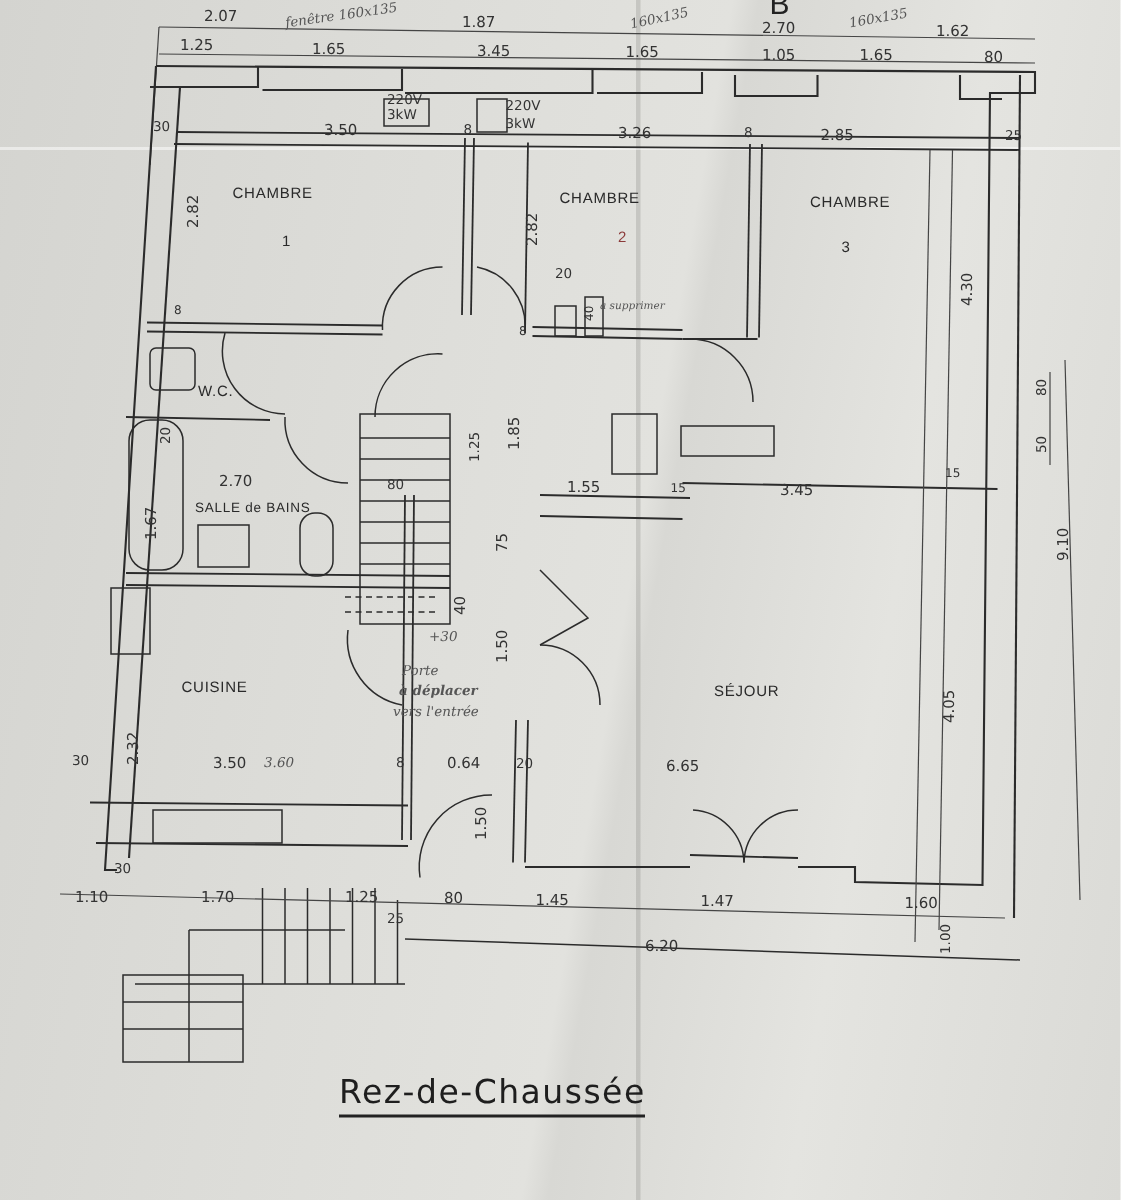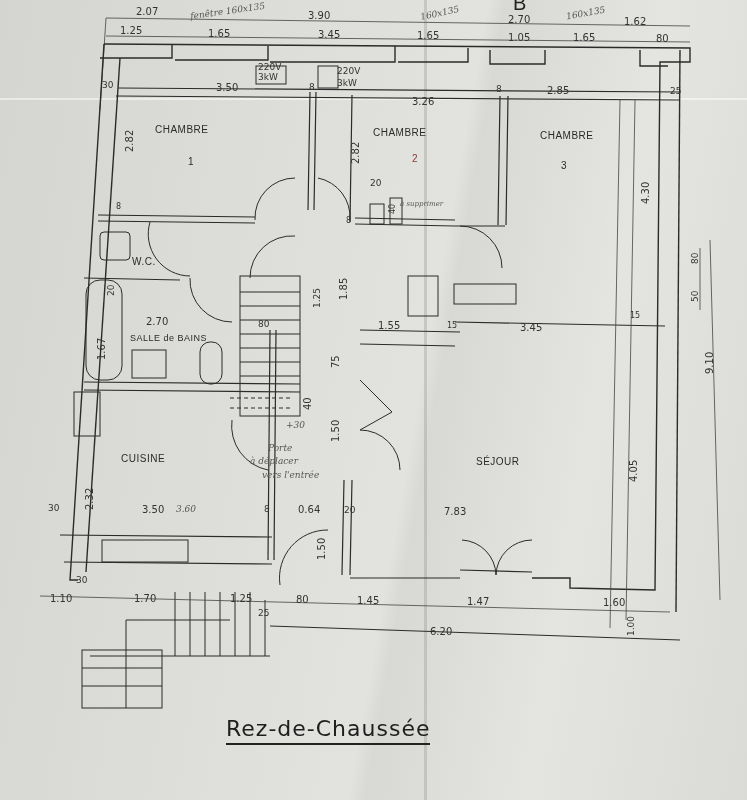--- a/index.html
+++ b/index.html
@@ -161,41 +161,41 @@
 
 <div class="hand" style="left:190px;top:6px;transform:rotate(-8deg);">fenêtre 160x135</div>
 <div class="hand" style="left:420px;top:8px;transform:rotate(-12deg);">160x135</div>
 <div class="hand" style="left:566px;top:8px;transform:rotate(-10deg);">160x135</div>
 <div class="dim" style="left:258px;top:62px;font-size:9px;">220V</div>
 <div class="dim" style="left:258px;top:72px;font-size:9px;">3kW</div>
 <div class="dim" style="left:337px;top:66px;font-size:9px;">220V</div>
 <div class="dim" style="left:337px;top:78px;font-size:9px;">3kW</div>
 <div class="hand" style="left:400px;top:200px;font-size:7px;">à supprimer</div>
 <div class="hand" style="left:268px;top:443px;">Porte</div>
-<div class="hand" style="left:250px;top:456px;">à déplacer</div>
+<div class="hand" style="left:266px;top:456px;font-weight:bold;">à déplacer</div>
 <div class="hand" style="left:262px;top:470px;">vers l'entrée</div>
 <div class="hand" style="left:286px;top:420px;font-style:italic;">+30</div>
 <div class="hand" style="left:176px;top:504px;">3.60</div>
 
 <div class="dim" style="left:136px;top:6px;">2.07</div>
-<div class="dim" style="left:308px;top:10px;">3.90</div>
+<div class="dim" style="left:308px;top:10px;">1.87</div>
 <div class="dim" style="left:508px;top:14px;">2.70</div>
 <div class="dim" style="left:624px;top:16px;">1.62</div>
 <div class="dim" style="left:120px;top:25px;">1.25</div>
 <div class="dim" style="left:208px;top:28px;">1.65</div>
 <div class="dim" style="left:318px;top:29px;">3.45</div>
 <div class="dim" style="left:417px;top:30px;">1.65</div>
 <div class="dim" style="left:508px;top:32px;">1.05</div>
 <div class="dim" style="left:573px;top:32px;">1.65</div>
 <div class="dim" style="left:656px;top:33px;">80</div>
 
 <div class="dim" style="left:102px;top:80px;font-size:9px;">30</div>
 <div class="dim" style="left:216px;top:82px;">3.50</div>
 <div class="dim" style="left:309px;top:82px;font-size:9px;">8</div>
-<div class="dim" style="left:412px;top:96px;">3.26</div>
+<div class="dim" style="left:412px;top:84px;">3.26</div>
 <div class="dim" style="left:496px;top:84px;font-size:9px;">8</div>
 <div class="dim" style="left:547px;top:85px;">2.85</div>
 <div class="dim" style="left:670px;top:86px;font-size:9px;">25</div>
 
 <div class="dim vdim" style="left:124px;top:152px;">2.82</div>
 <div class="dim vdim" style="left:350px;top:164px;">2.82</div>
 <div class="dim vdim" style="left:640px;top:204px;">4.30</div>
 <div class="dim" style="left:116px;top:202px;font-size:8px;">8</div>
 <div class="dim" style="left:346px;top:216px;font-size:8px;">8</div>
 <div class="dim" style="left:370px;top:178px;font-size:9px;">20</div>
@@ -218,21 +218,21 @@
 <div class="dim vdim" style="left:704px;top:374px;">9.10</div>
 
 <div class="dim vdim" style="left:302px;top:410px;">40</div>
 <div class="dim vdim" style="left:330px;top:442px;">1.50</div>
 <div class="dim vdim" style="left:84px;top:510px;">2.32</div>
 <div class="dim" style="left:48px;top:503px;font-size:9px;">30</div>
 <div class="dim" style="left:142px;top:504px;">3.50</div>
 <div class="dim" style="left:264px;top:504px;font-size:9px;">8</div>
 <div class="dim" style="left:298px;top:504px;">0.64</div>
 <div class="dim" style="left:344px;top:505px;font-size:9px;">20</div>
-<div class="dim" style="left:444px;top:506px;">7.83</div>
+<div class="dim" style="left:444px;top:506px;">6.65</div>
 <div class="dim vdim" style="left:628px;top:482px;">4.05</div>
 
 <div class="dim" style="left:50px;top:593px;">1.10</div>
 <div class="dim" style="left:134px;top:593px;">1.70</div>
 <div class="dim" style="left:230px;top:593px;">1.25</div>
 <div class="dim" style="left:258px;top:608px;font-size:9px;">25</div>
 <div class="dim" style="left:296px;top:594px;">80</div>
 <div class="dim" style="left:357px;top:595px;">1.45</div>
 <div class="dim" style="left:467px;top:596px;">1.47</div>
 <div class="dim" style="left:603px;top:597px;">1.60</div>

